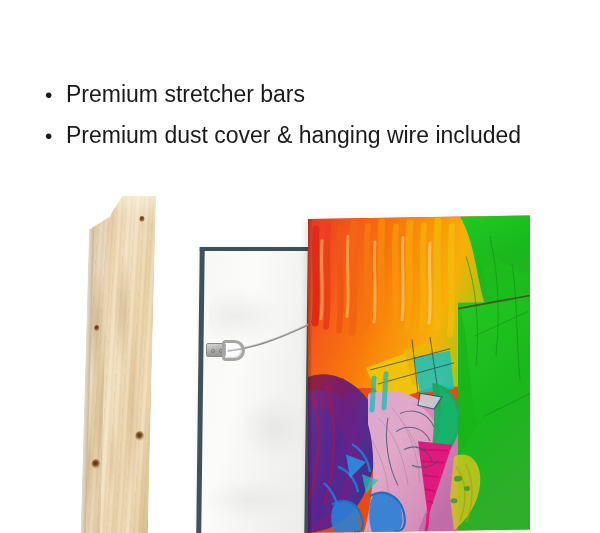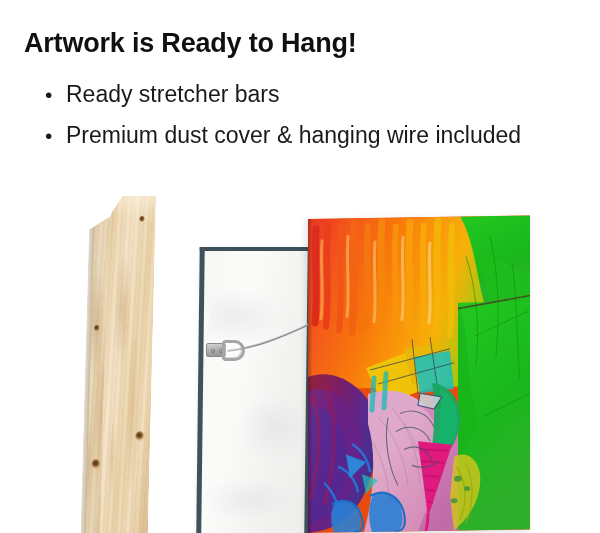--- a/index.html
+++ b/index.html
@@ -251,25 +251,24 @@
     z-index: 6;
     pointer-events: none;
   }
 </style>
 </head>
 <body>
 
 <div id="page">
 
   <div id="text-block">
-    <div id="page-title">Artwork is Ready to Hang!</div>
 
     <div class="feature-item" id="feature-0">
       <span class="bullet">•</span>
-      <span>Ready stretcher bars</span>
+      <span>Premium stretcher bars</span>
     </div>
 
     <div class="feature-item" id="feature-1">
       <span class="bullet">•</span>
       <span>Premium dust cover &amp; hanging wire included</span>
     </div>
   </div>
 
   <div id="scene">
 

